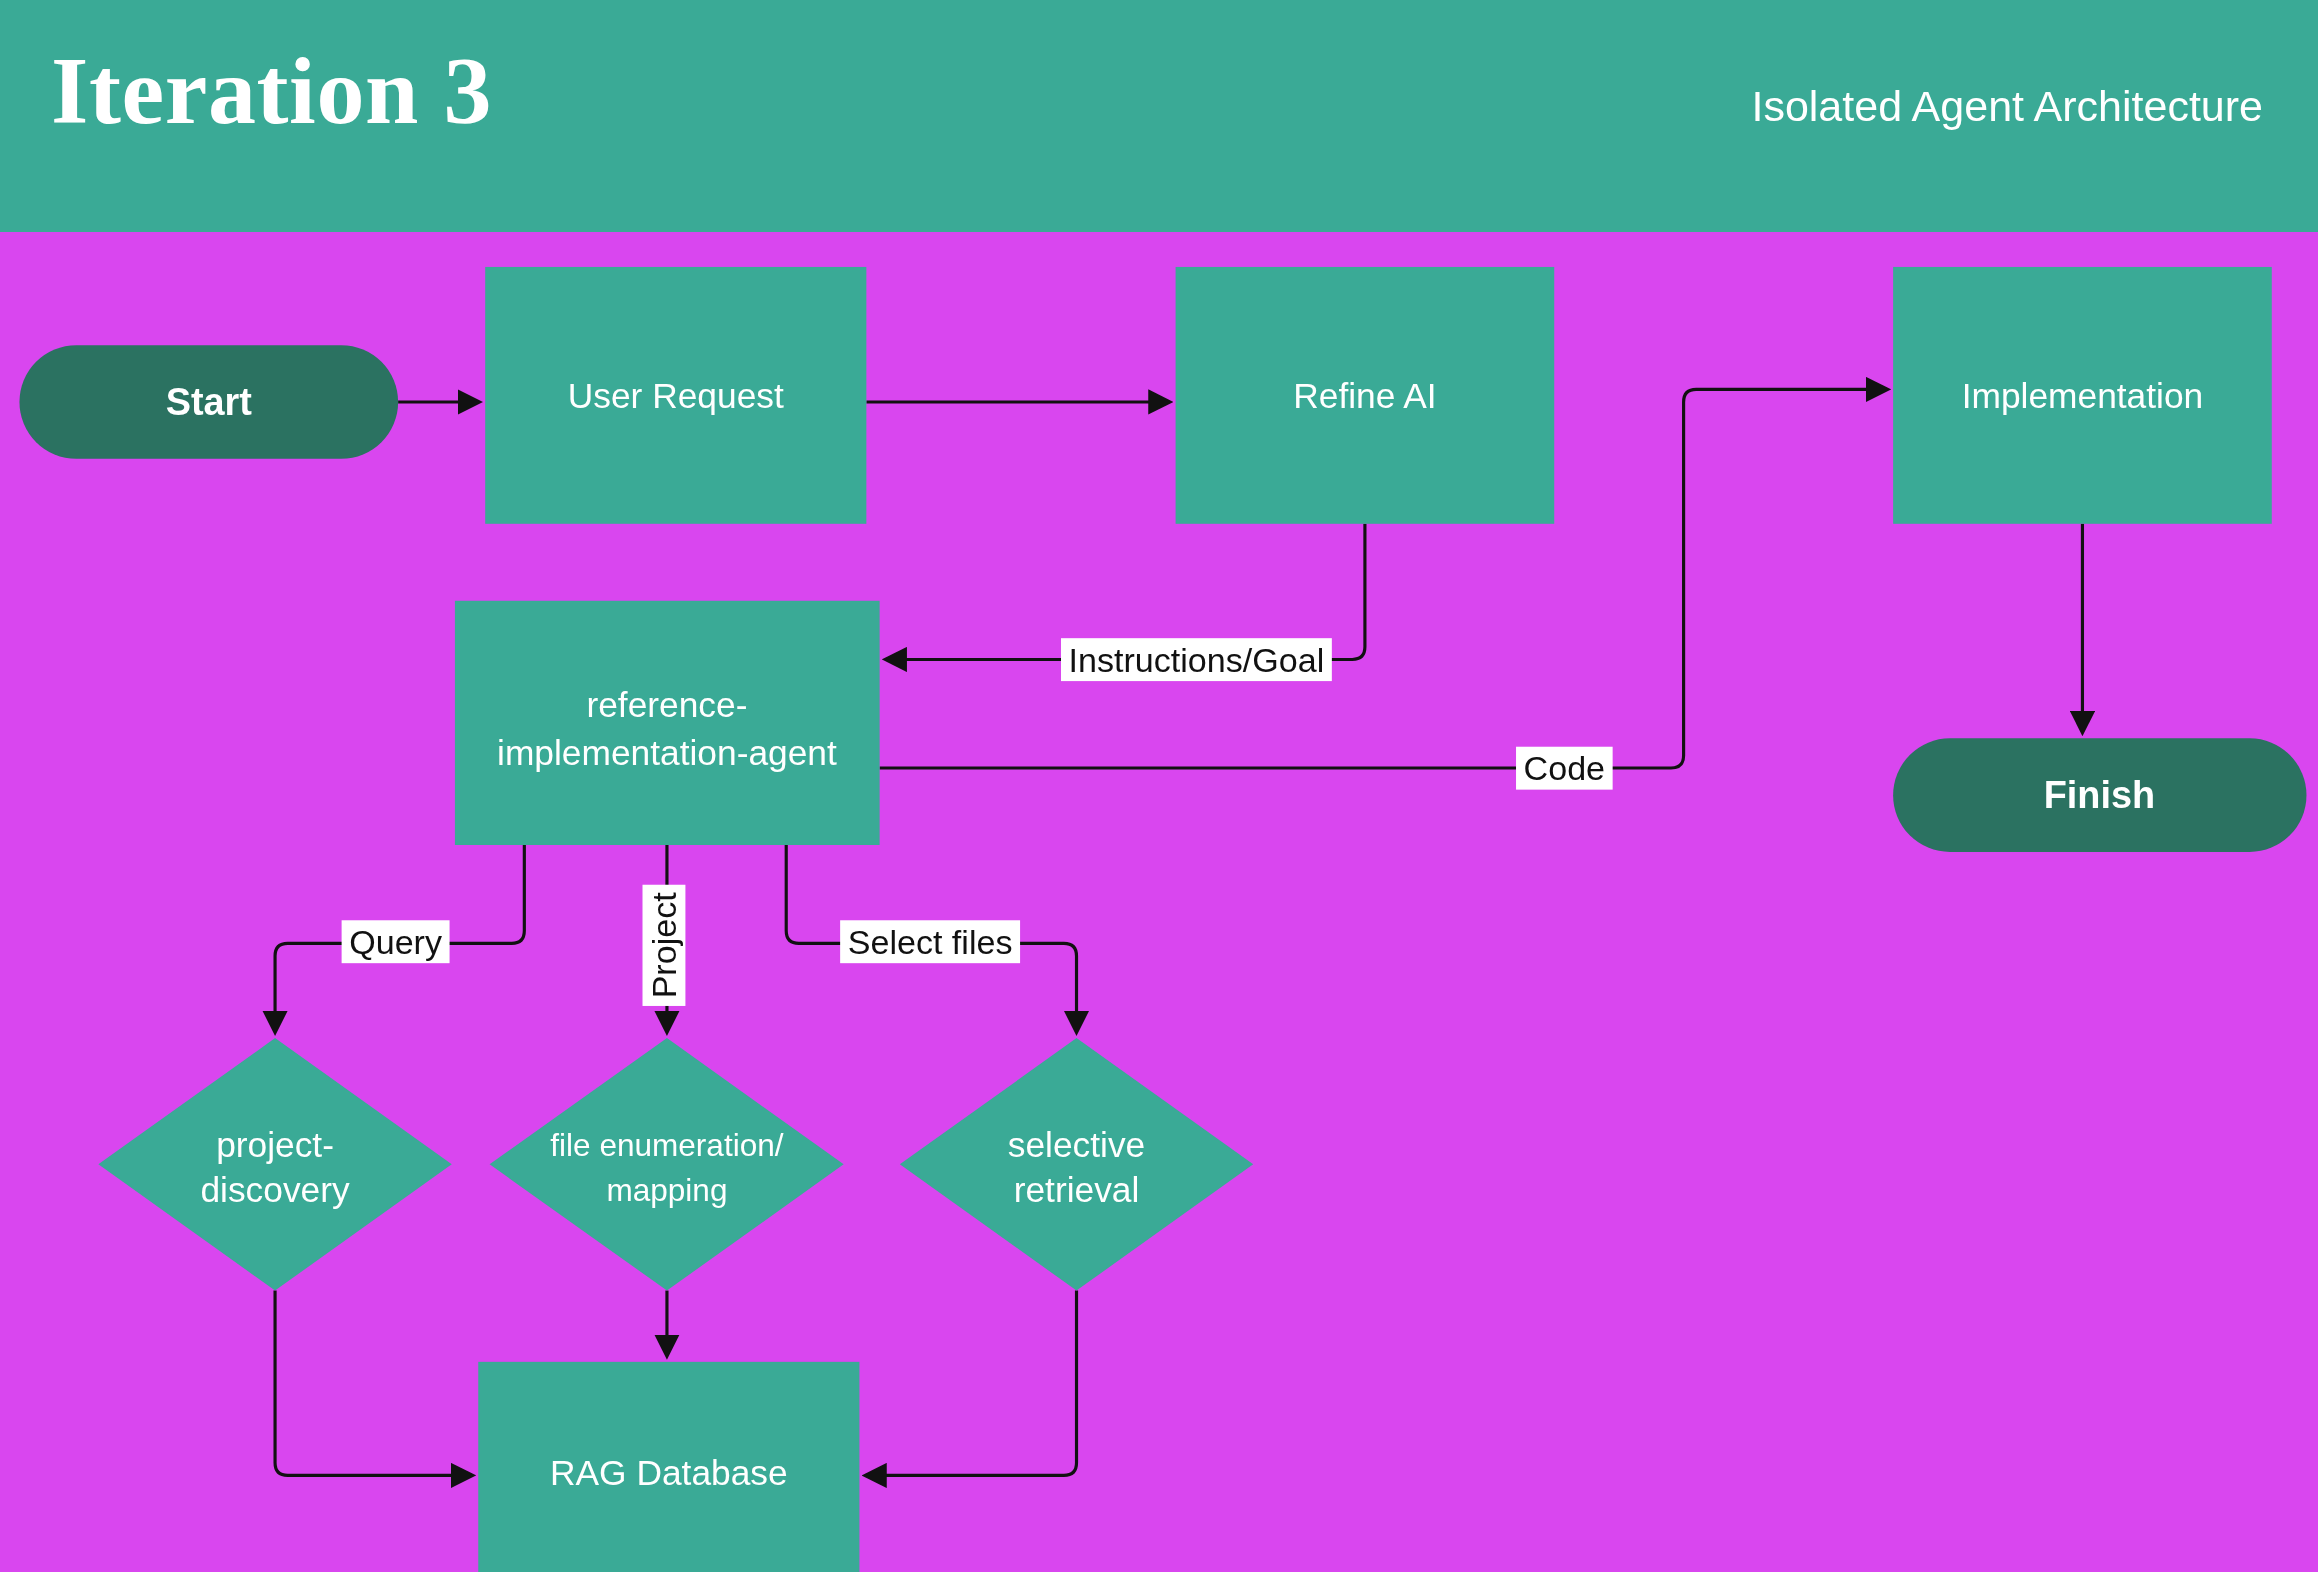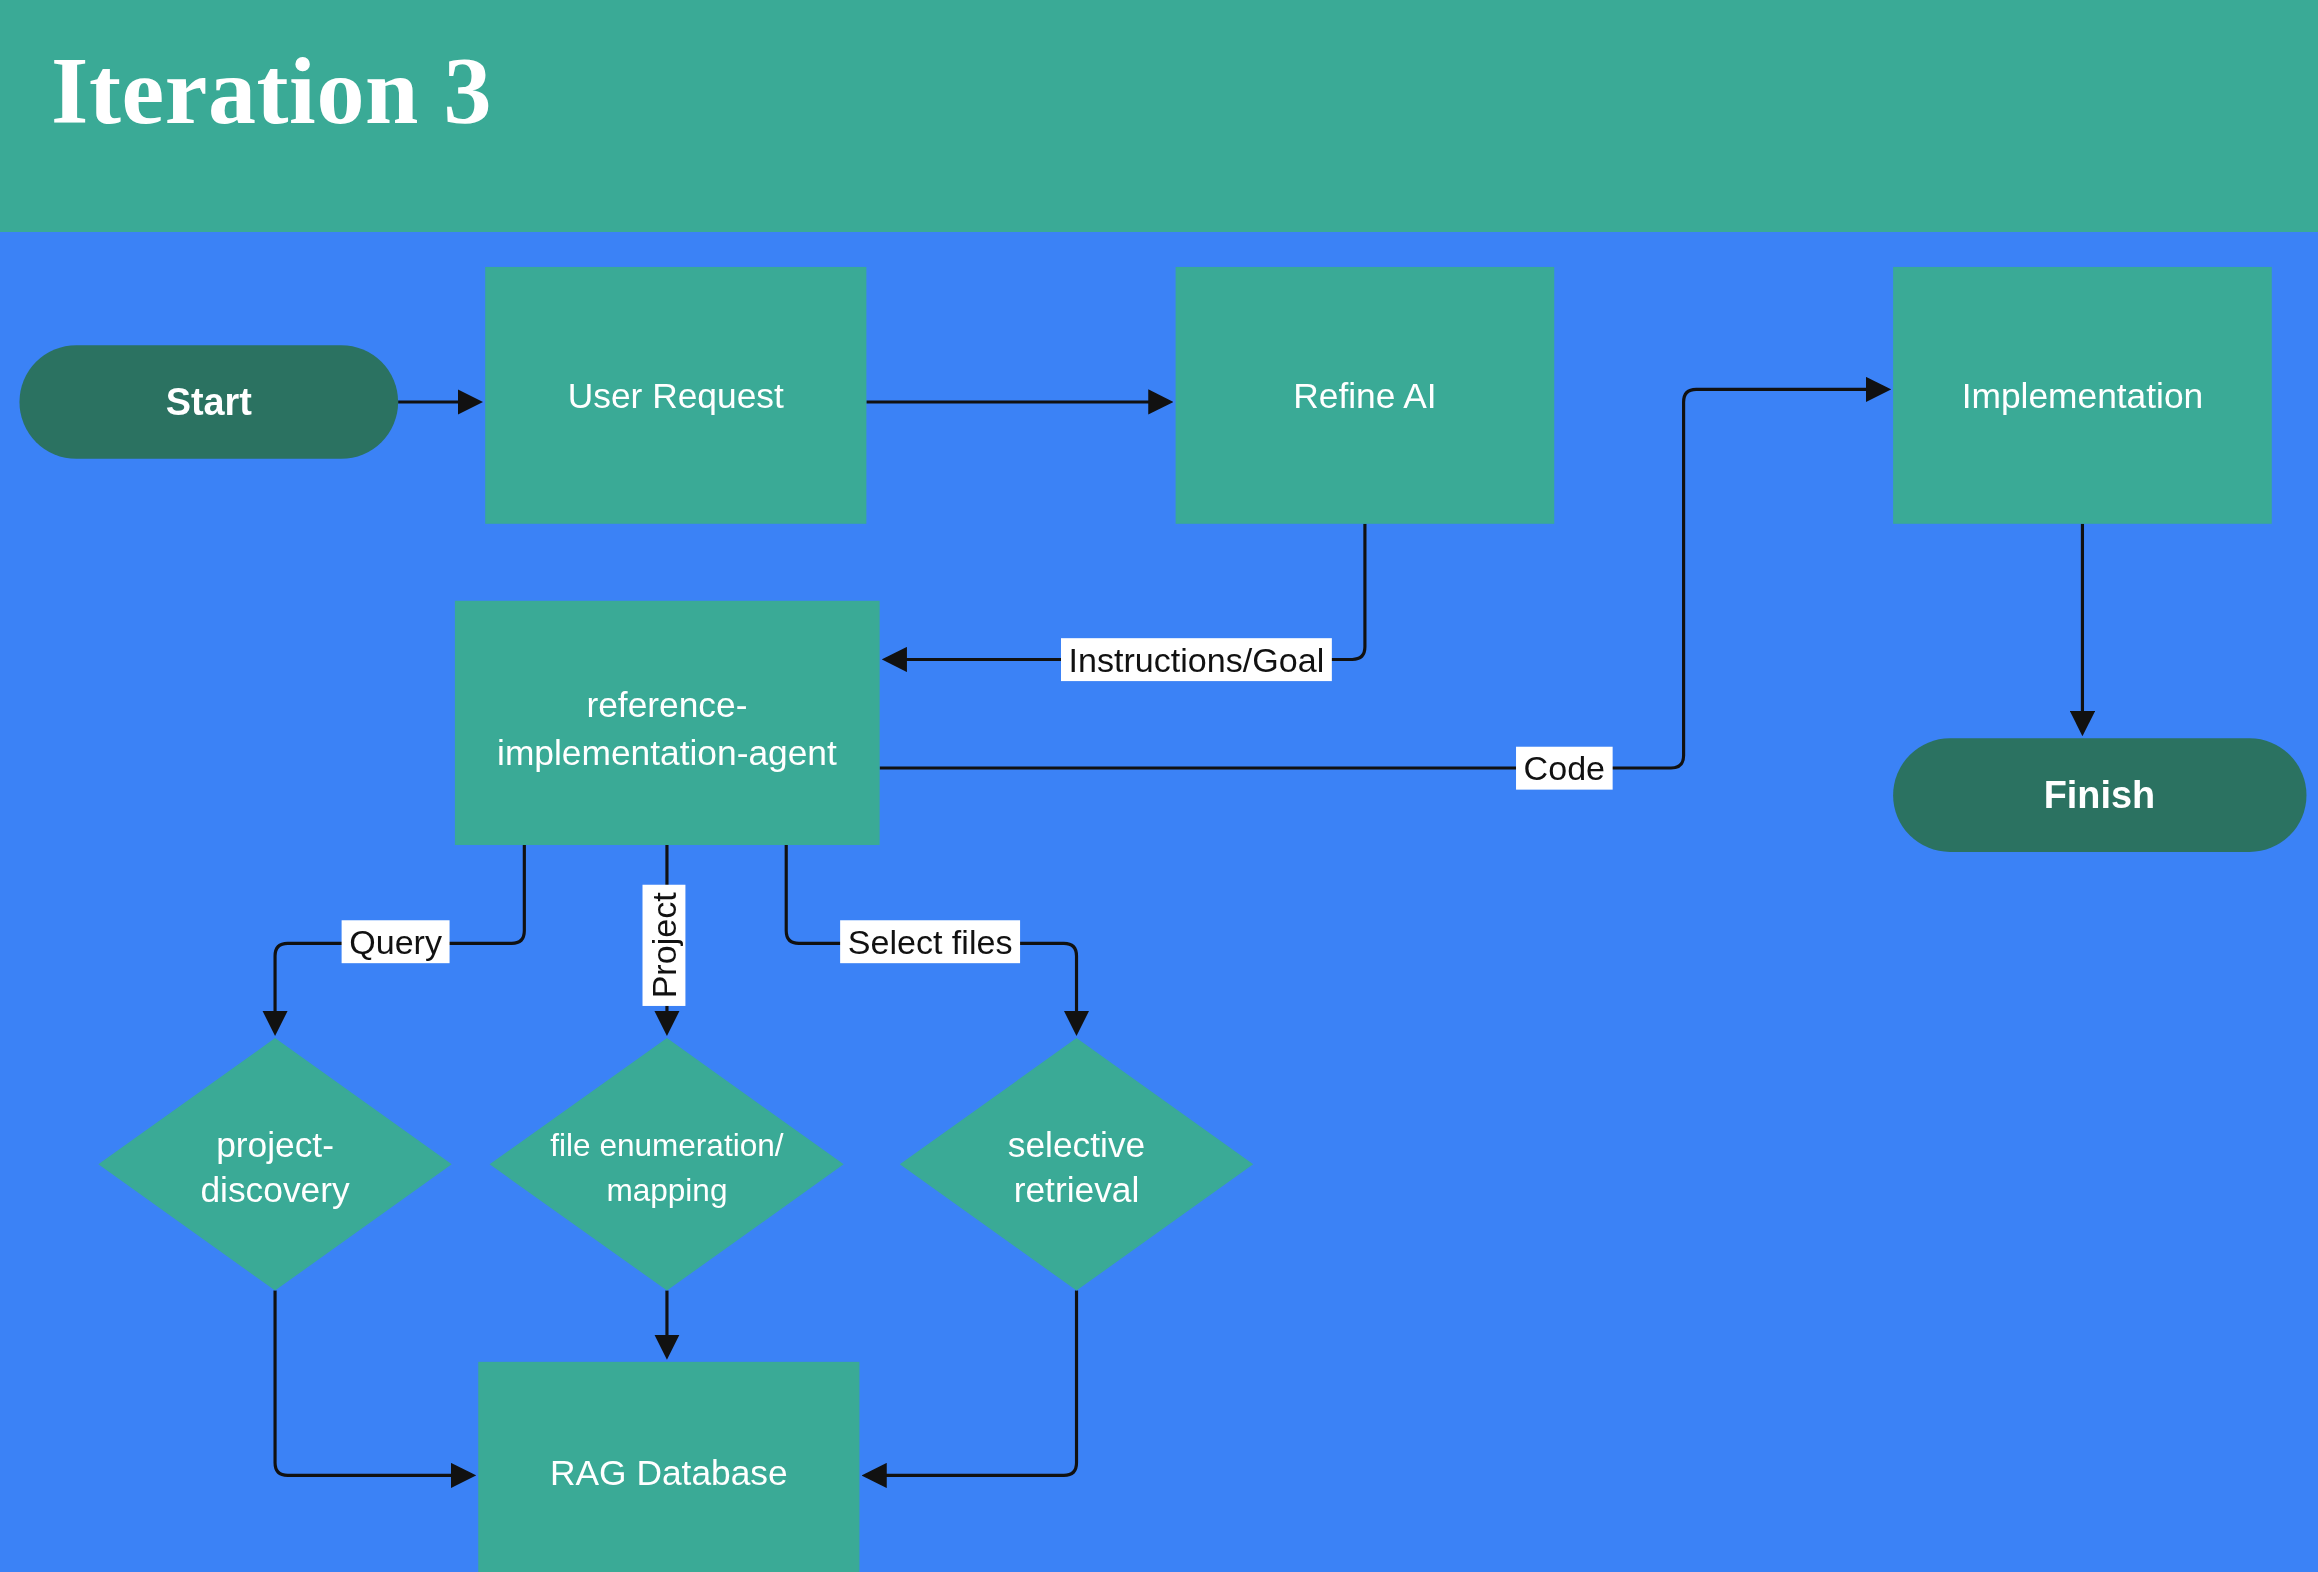--- a/index.html
+++ b/index.html
@@ -4,21 +4,21 @@
 <style>
   html, body {
     margin: 0;
     padding: 0;
     background: #ffffff;
   }
   #page {
     position: relative;
     width: 2319px;
     height: 1572px;
-    background: #3b82f6;
+    background: #d946ef;
     overflow: hidden;
     font-family: "Liberation Sans", sans-serif;
   }
   
   #header-band {
     position: absolute;
     left: 0; top: 0;
     width: 2319px;
     height: 232px;
     background: #3aaa96;
@@ -82,20 +82,21 @@
     stroke-width: 5;
   }
 </style>
 </head>
 <body>
 
 <div id="page">
 
   <div id="header-band"></div>
   <div id="page-title">Iteration 3</div>
+  <div id="header-subtitle">Isolated Agent Architecture</div>
 
   <svg id="diagram" viewBox="0 0 3673 2491">
     <defs>
       <marker id="arrow" viewBox="0 0 12 12" refX="10" refY="6" markerWidth="8" markerHeight="8" orient="auto-start-reverse">
         <path d="M 0 0 L 12 6 L 0 12 z" fill="#111111"></path>
       </marker>
     </defs>
 
     <g>
 

